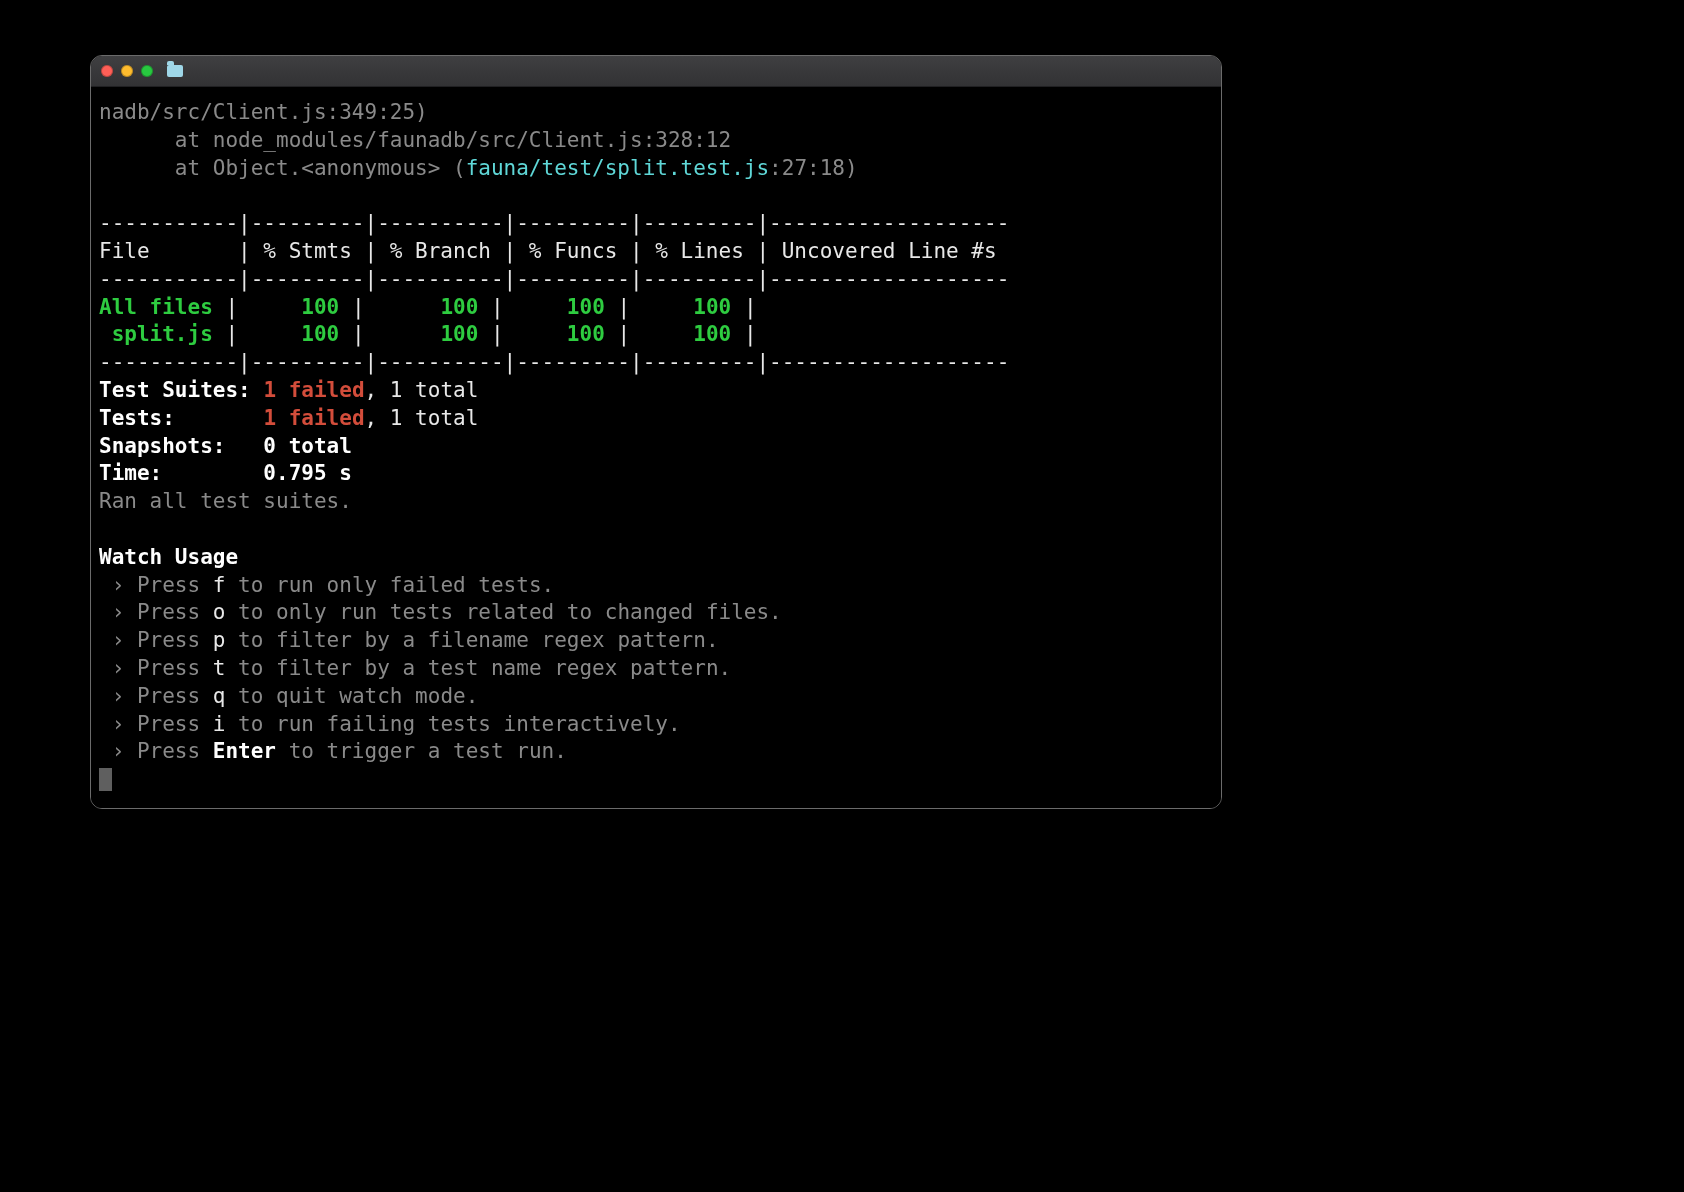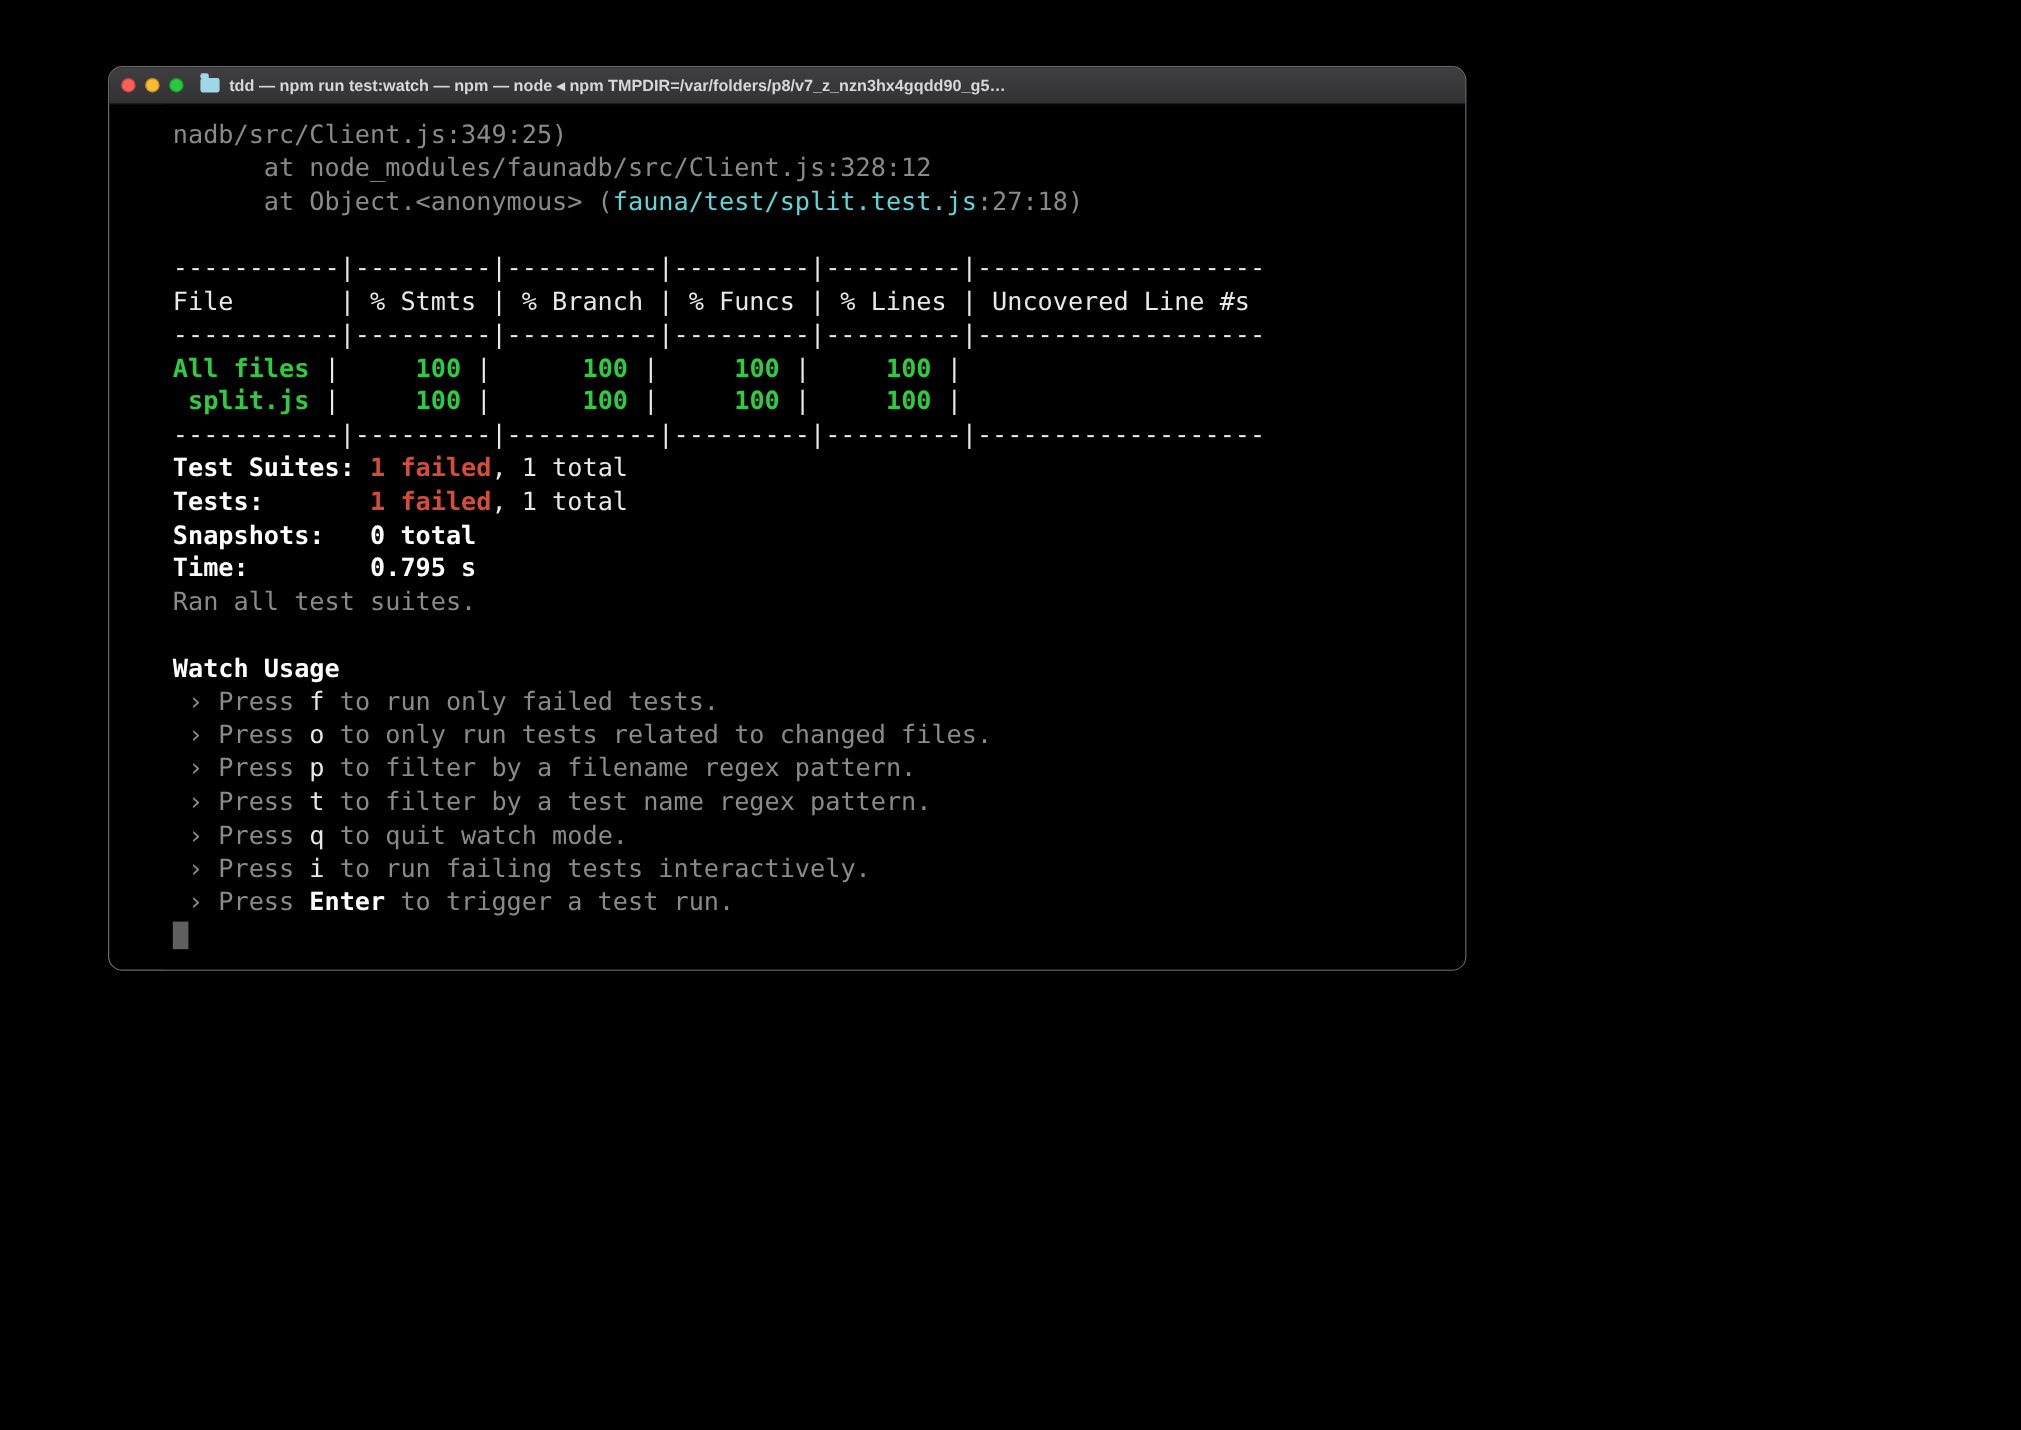--- a/index.html
+++ b/index.html
@@ -76,21 +76,20 @@
     text-overflow: ellipsis;
   }
   .term {
     font-family: "SF Mono","Menlo","Consolas",monospace;
     font-size: 21px;
     line-height: 27.8px;
     color: #c7c7c7;
     padding: 12px 8px 14px 8px;
     background:#000;
     white-space: pre;
-    margin-left: 45px;
   }
   .dim   { color:#8a8a8a; }
   .white { color:#e8e8e8; }
   .bold  { font-weight:700; color:#ffffff; }
   .cyan  { color:#5fd7d7; }
   .green { color:#2ecc40; font-weight:700; }
   .red   { color:#d34d3b; font-weight:700; }
   .cursor-block{
     display:inline-block;
     width:13px; height:23px;
@@ -104,21 +103,20 @@
 <div class="stage">
   <div class="window">
 
     <div class="title-bar">
       <div class="traffic">
         <div class="dot red"></div>
         <div class="dot yel"></div>
         <div class="dot grn"></div>
       </div>
       <div class="folder-icon"></div>
-      <div class="title-text">tdd — npm run test:watch — npm — node ◂ npm TMPDIR=/var/folders/p8/v7_z_nzn3hx4gqdd90_g5…</div>
     </div>
 
     <div class="term"><span class="dim">nadb/src/Client.js:349:25)</span>
 <span class="dim">      at node_modules/faunadb/src/Client.js:328:12</span>
 <span class="dim">      at Object.&lt;anonymous&gt; (</span><span class="cyan">fauna/test/split.test.js</span><span class="dim">:27:18)</span>
 
 <span class="white">-----------|---------|----------|---------|---------|-------------------</span>
 <span class="white">File       | % Stmts | % Branch | % Funcs | % Lines | Uncovered Line #s </span>
 <span class="white">-----------|---------|----------|---------|---------|-------------------</span>
 <span><span class="green">All files </span><span class="white">|     </span><span class="green">100</span><span class="white"> |      </span><span class="green">100</span><span class="white"> |     </span><span class="green">100</span><span class="white"> |     </span><span class="green">100</span><span class="white"> | </span><span class="white"></span></span>

